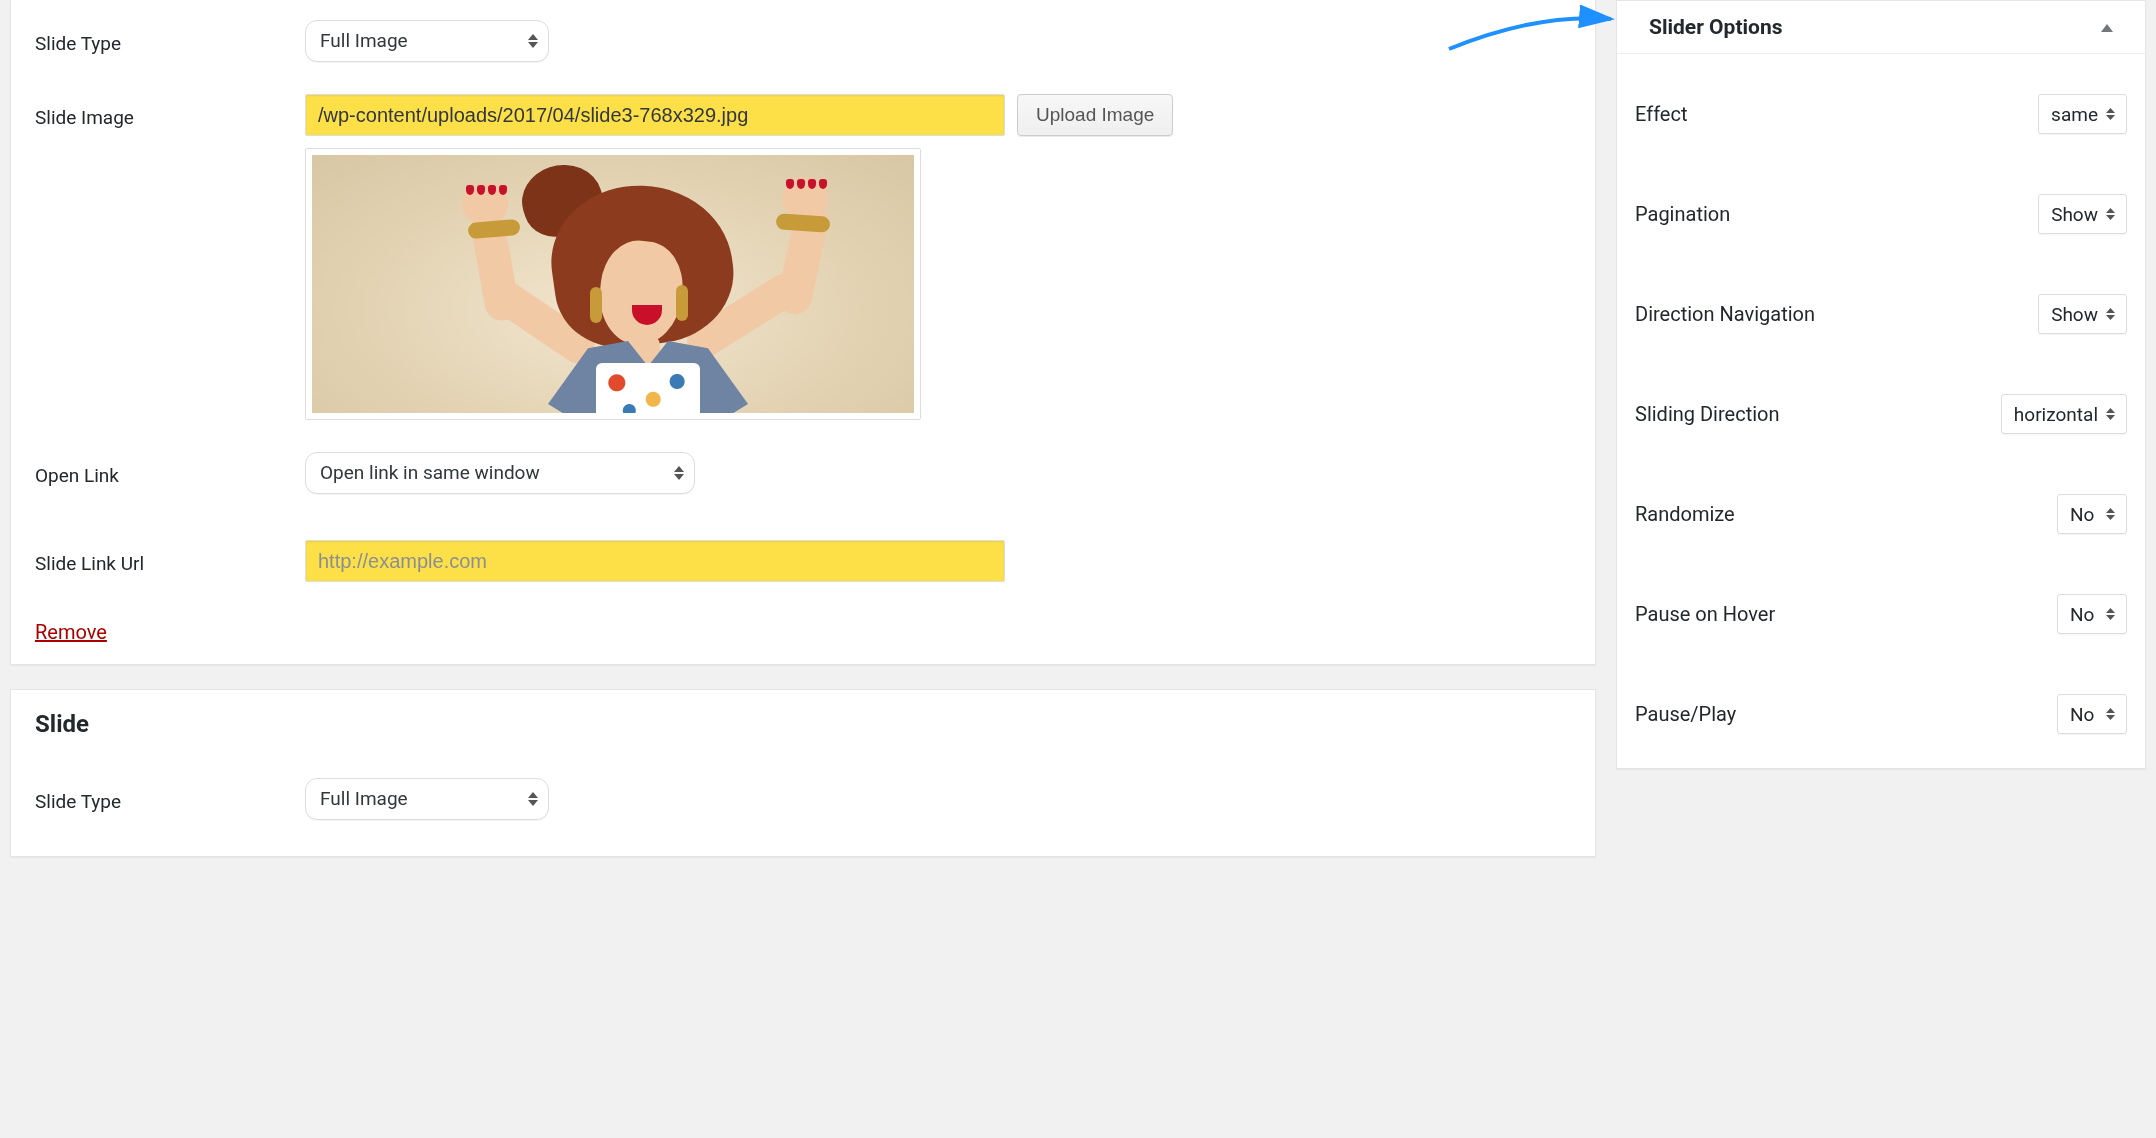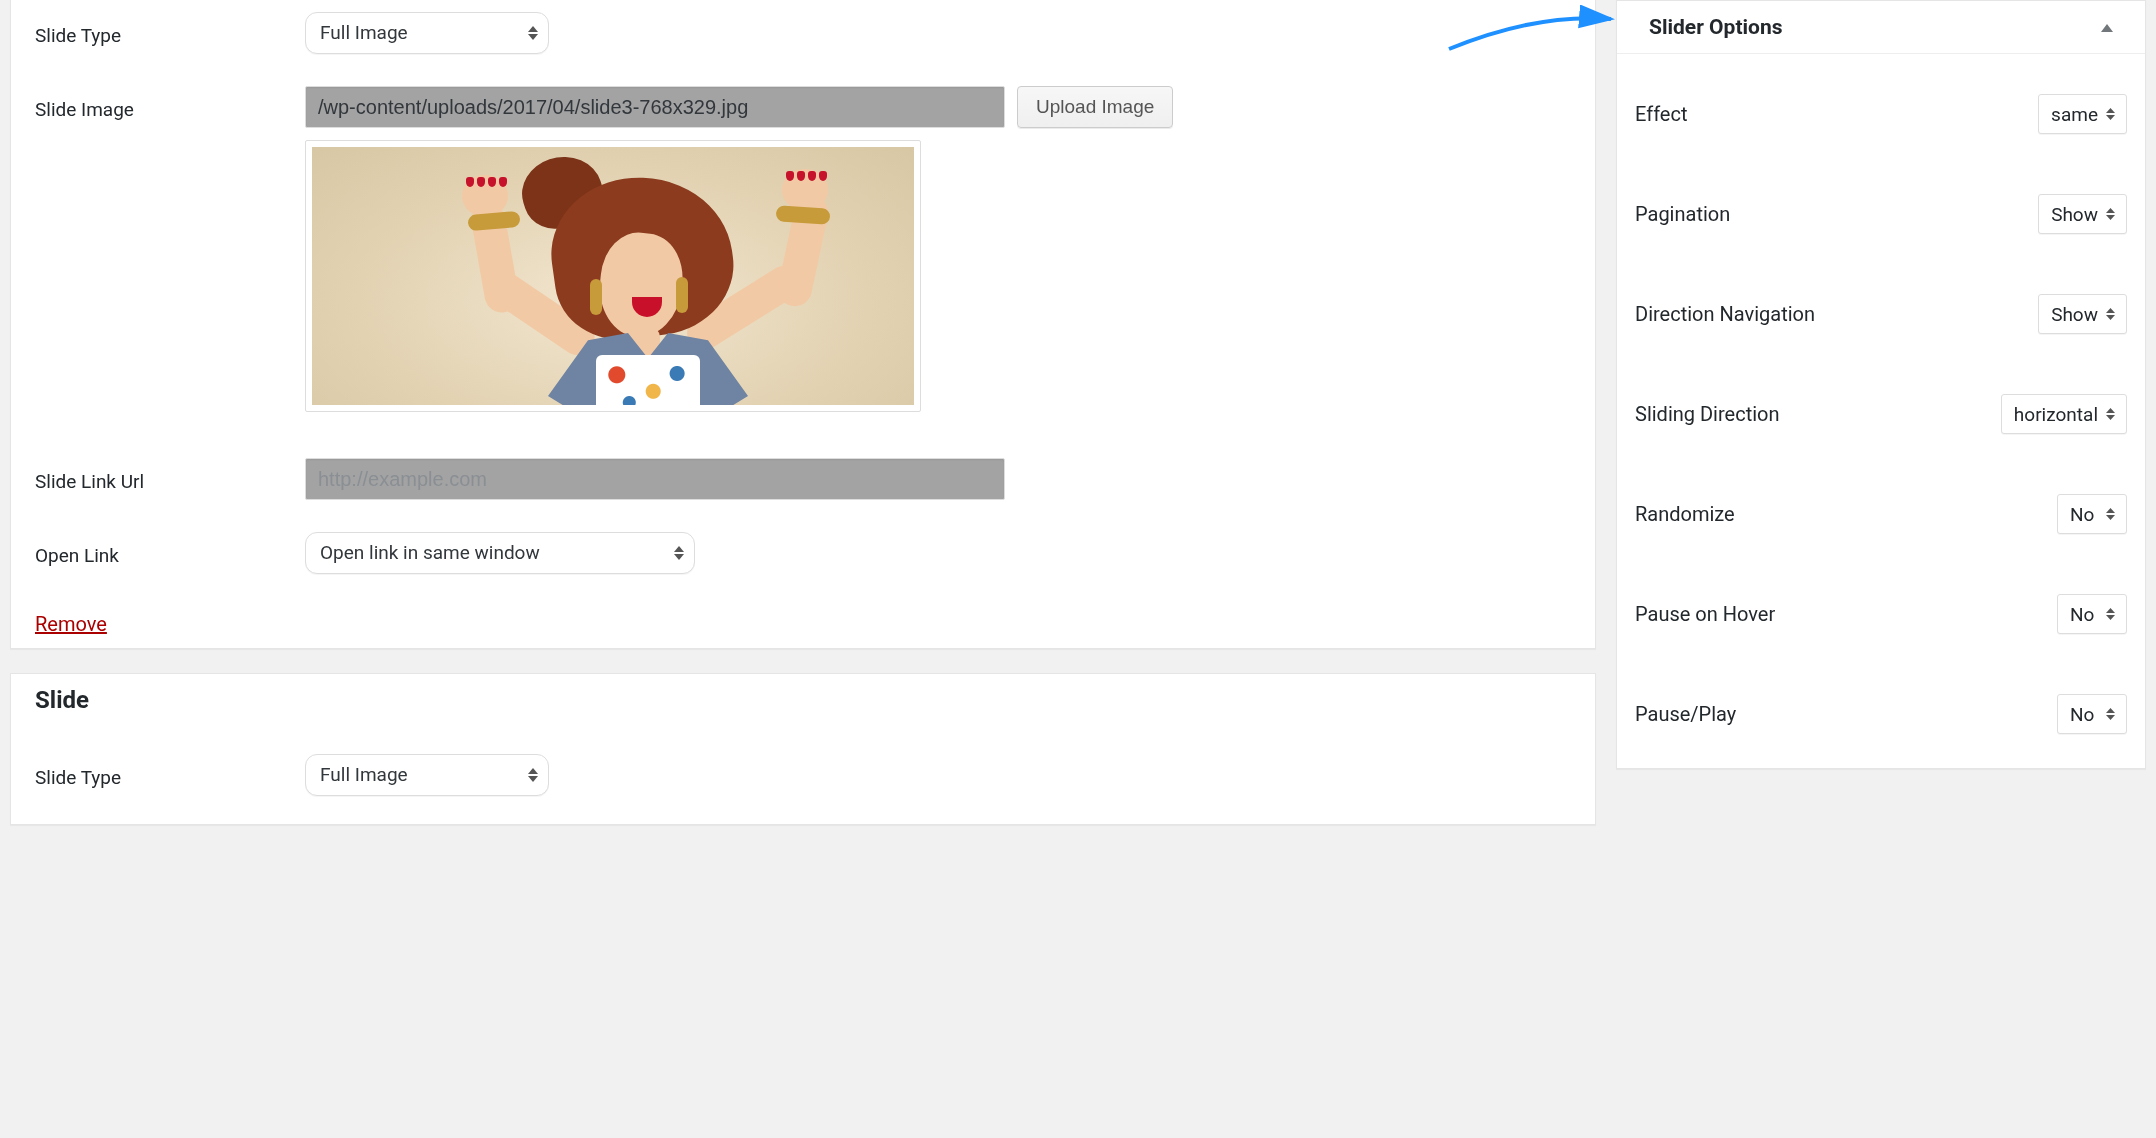--- a/index.html
+++ b/index.html
@@ -20,21 +20,21 @@
   .main-col {
     flex: 1;
     display: flex;
     flex-direction: column;
     gap: 24px;
   }
   .slide-box {
     background: #fff;
     border: 1px solid #e5e5e5;
     box-shadow: 0 1px 1px rgba(0,0,0,.04);
-    padding: 12px 24px;
+    padding: 20px 24px;
   }
   .slide-box.top-open { border-top: none; }
   .form-row {
     display: flex;
     align-items: flex-start;
     margin-bottom: 32px;
   }
   .form-row .lbl {
     width: 270px;
     font-size: 19px;
@@ -73,21 +73,21 @@
   }
   .arrows svg { display:block;}
   .text-input {
     height: 42px;
     width: 700px;
     border: 1px solid #ddd;
     border-radius: 2px;
     padding: 0 12px;
     font-size: 20px;
     color: #32373c;
-    background: #a3a3a3;
+    background: #fde047;
     box-shadow: inset 0 1px 2px rgba(0,0,0,.07);
   }
   .text-input::placeholder { color: #8a8f94; }
   .btn-secondary {
     height: 42px;
     padding: 0 18px;
     font-size: 19px;
     color: #555;
     border: 1px solid #ccc;
     border-radius: 4px;
@@ -273,41 +273,41 @@
               <span class="mouth"></span>
               <span class="earL"></span>
                 <span class="earR"></span>
               <span class="vest"></span>
               <span class="floral"></span>
             </div>
           </div>
         </div>
       </div>
 
-      <div class="form-row" style="margin-top:46px;">
-        <div class="lbl">Slide Link Url</div>
-        <div class="ctl-col">
-          <input class="text-input" type="text" placeholder="http://example.com" style="">
-        </div>
-      </div>
-
       <div class="form-row">
         <div class="lbl">Open Link</div>
         <div class="ctl-col">
           <div class="select-wrap" style="width:390px;">
             <div class="value">Open link in same window</div>
             <div class="arrows">
               <svg width="10" height="6">
                   <path d="M0 6 L5 0 L10 6 Z" fill="#555"></path>
                 </svg>
               <svg width="10" height="6">
                   <path d="M0 0 L5 6 L10 0 Z" fill="#555"></path>
                 </svg>
             </div>
           </div>
+        </div>
+      </div>
+
+      <div class="form-row" style="margin-top:46px;">
+        <div class="lbl">Slide Link Url</div>
+        <div class="ctl-col">
+          <input class="text-input" type="text" placeholder="http://example.com" style="">
         </div>
       </div>
 
       <a class="remove-link">Remove</a>
     </div>
 
     <div class="slide-box">
       <h2 class="slide-title">Slide</h2>
       <div class="form-row" style="margin-bottom:16px;">
         <div class="lbl">Slide Type</div>

